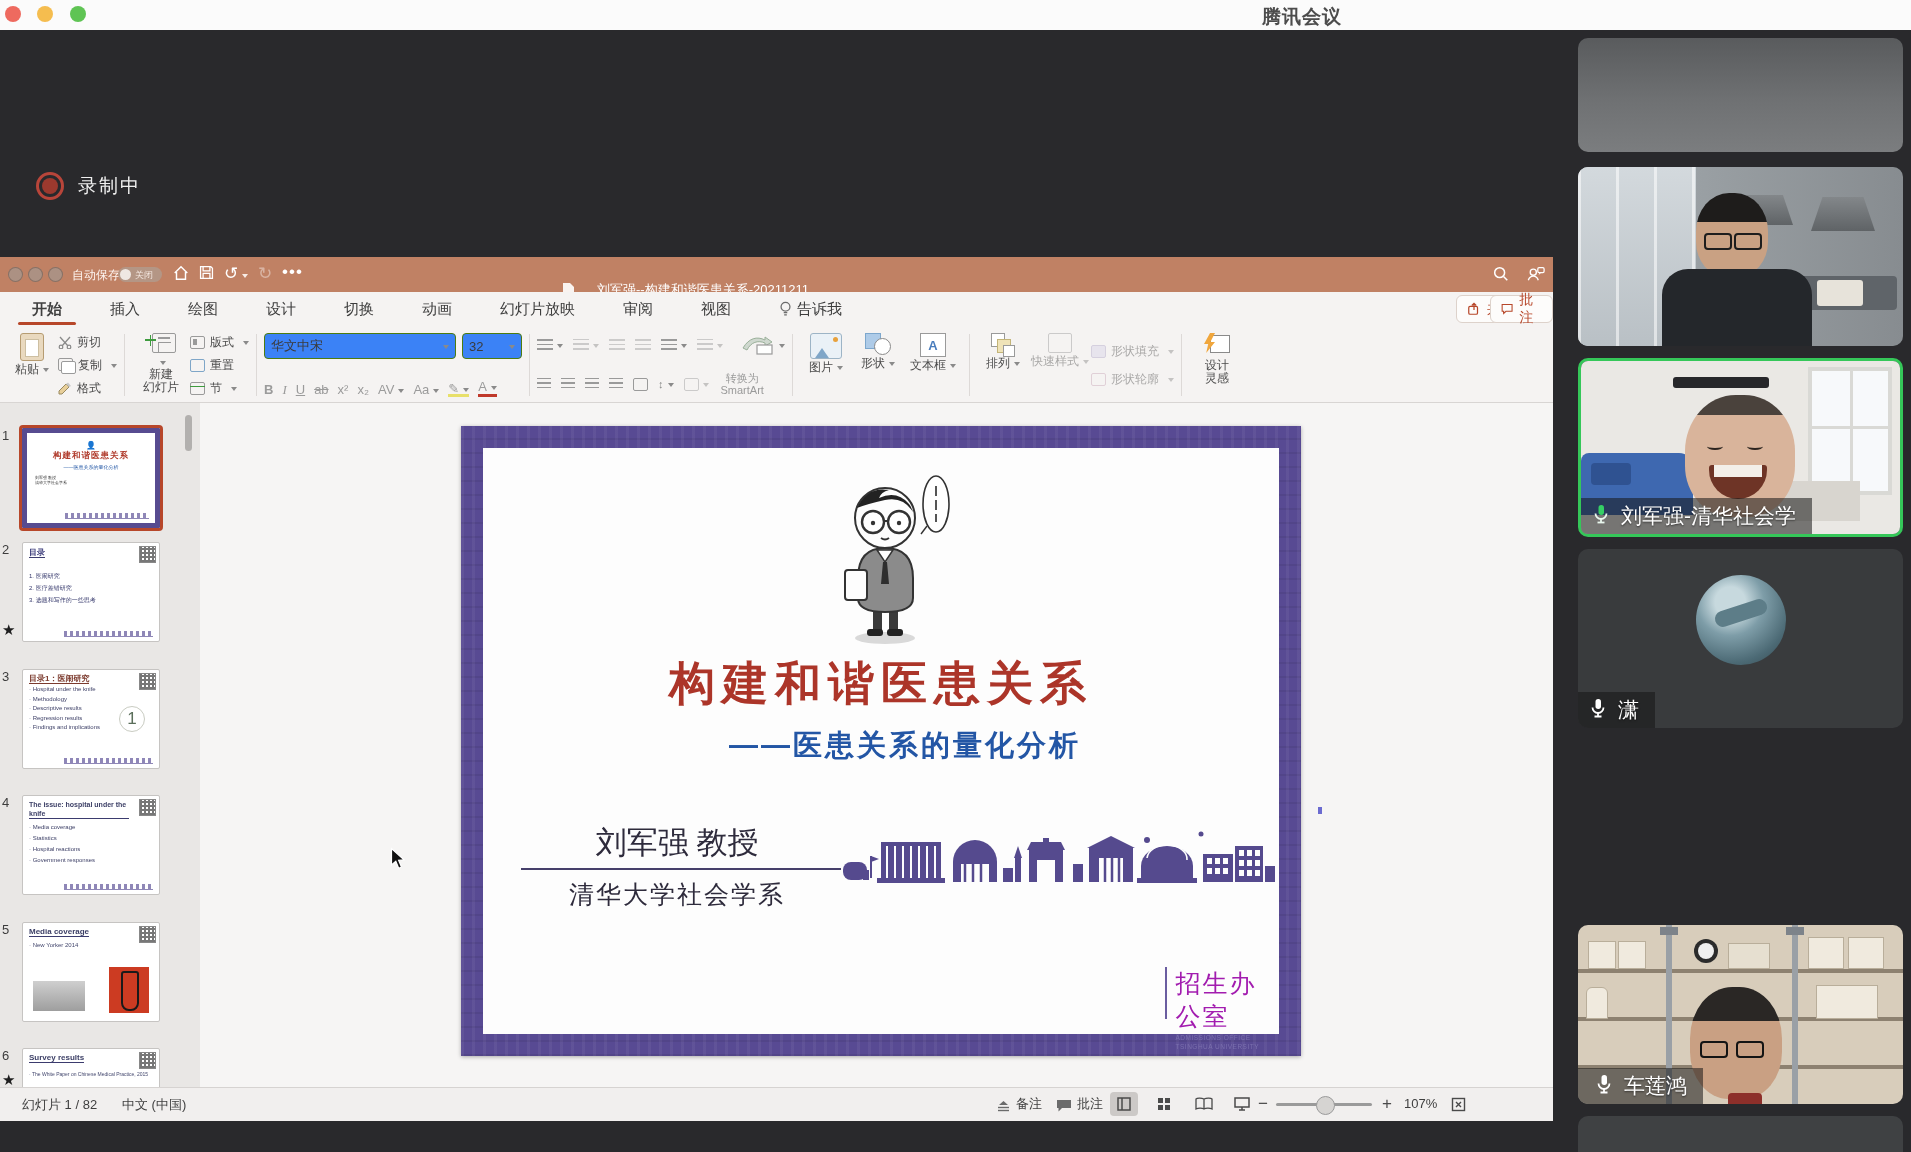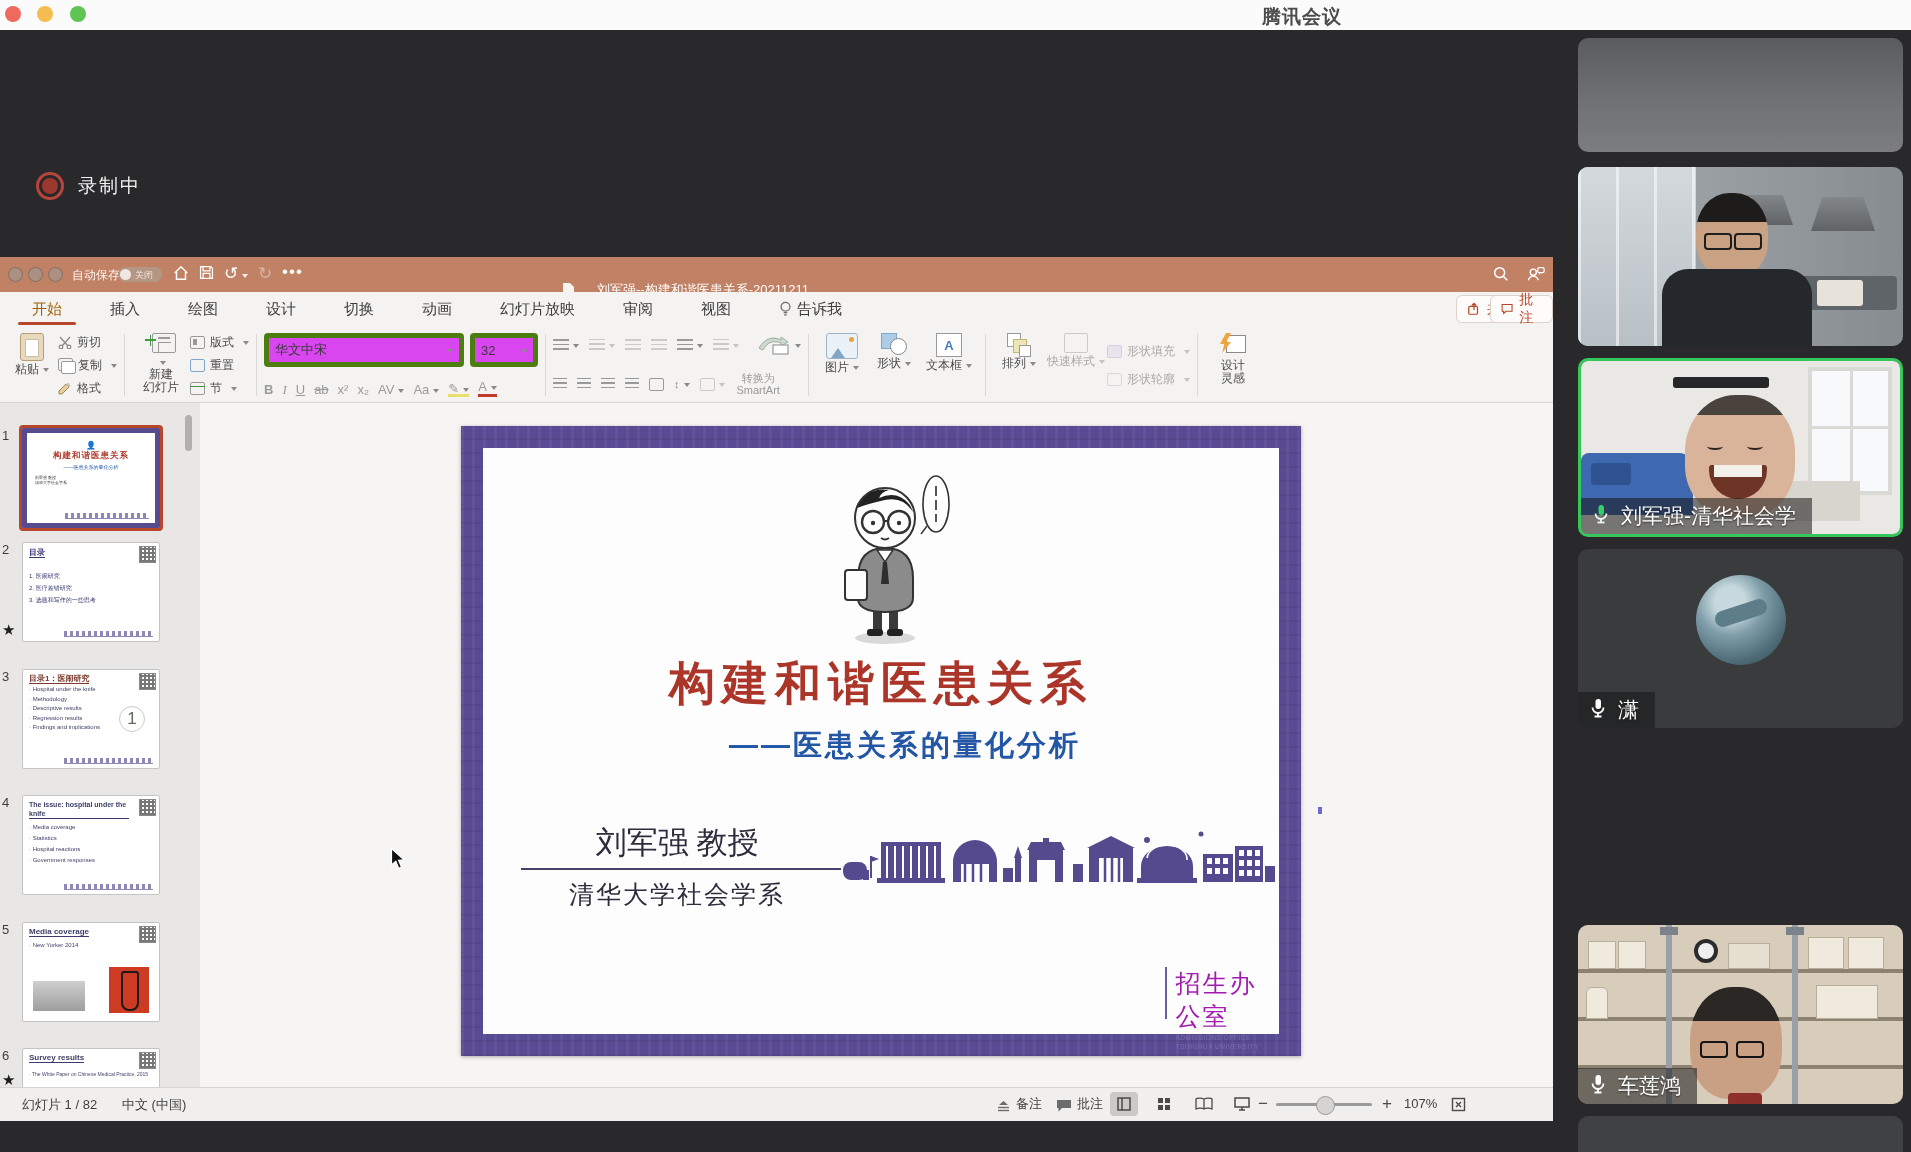--- a/index.html
+++ b/index.html
@@ -32,34 +32,34 @@
   .pill s{position:absolute;left:17px;top:2px;font-size:9px;color:#f3e6df;text-decoration:none;}
   .ttl-ic{color:#fff;font-size:17px;}
   .doc-title{font-size:13px;color:#fff;}
   .cv{width:0;height:0;border:3.5px solid transparent;border-top:4.5px solid #8a8a8a;display:inline-block;margin-left:4px;position:relative;top:2px;}
   .cvw{border-top-color:#f7ece6}
 
   
   .tabsbar{left:0;top:35px;width:1553px;height:34px;background:#f5f3f2;}
   .tabs{left:0;top:0;height:34px;padding-left:8px;}
   .tab{padding:0 24px;font-size:15px;color:#3c3c3c;height:34px;display:flex;align-items:center;position:relative;cursor:default;}
-  .tab.active{color:#a16207;font-weight:normal;}
+  .tab.active{color:#404040;font-weight:bold;}
   .tab.active::after{content:"";position:absolute;left:10px;right:10px;bottom:1px;height:3px;background:#b7472a;border-radius:2px;}
   .topbtn{height:26px;border:1px solid #ddd2cb;background:#fdfcfb;border-radius:6px;color:#b7472a;font-size:14px;padding:0 10px;gap:6px;top:3px;}
 
   
   .ribbon{left:0;top:69px;width:1553px;height:77px;background:#f5f3f2;border-bottom:1px solid #d8d5d3;display:flex;align-items:stretch;padding:4px 4px 2px 6px;box-sizing:border-box;}
   .vdiv{width:1px;background:#ddd9d7;margin:4px 7px;}
   .big{width:52px;align-items:center;justify-content:flex-start;text-align:center;font-size:12px;color:#4c4c4c;gap:2px;padding-top:3px;}
   .big .lbl{line-height:13px;}
   .smallcol{justify-content:space-between;padding:3px 0;}
   .srow{display:flex;align-items:center;gap:5px;font-size:12px;color:#4c4c4c;height:18px;}
   .ib{width:15px;height:13px;border:1.5px solid #9a9a9a;border-radius:2px;box-sizing:border-box;position:relative;}
   .il{width:16px;height:12px;background:repeating-linear-gradient(180deg,#9a9a9a 0 1.5px,transparent 1.5px 4.5px);}
-  .combo{background:#d946ef;border:5px solid #4d7c0f;border-radius:4px;height:24px;display:flex;align-items:center;padding:0 6px;font-size:13px;color:#3b3b3b;justify-content:space-between;}
+  .combo{background:#3b82f6;border:1px solid #4d7c0f;border-radius:4px;height:24px;display:flex;align-items:center;padding:0 6px;font-size:13px;color:#3b3b3b;justify-content:space-between;}
   .fx{font-size:13px;color:#9b9b9b;display:flex;align-items:flex-end;gap:9px;height:22px;}
   .fx span{line-height:14px}
   .gray{opacity:.45}
   .clip{width:22px;height:26px;background:#e9d9bf;border:1.5px solid #b69c72;border-radius:3px;position:relative;}
   .clip i{position:absolute;left:4px;top:5px;right:4px;bottom:3px;background:#fff;border:1px solid #cdbfa2;}
   .shapeic{width:26px;height:22px;position:relative;}
   .shapeic b{position:absolute;left:0;top:0;width:14px;height:14px;background:#aecbe8;border:1px solid #7da7cd;}
   .shapeic i{position:absolute;right:0;bottom:0;width:15px;height:15px;border:1.5px solid #8a8a8a;border-radius:50%;background:#fff;}
   .arric{width:24px;height:22px;position:relative;}
   .arric b{position:absolute;left:0;top:0;width:12px;height:12px;border:1.5px solid #9a9a9a;background:#fff;}
@@ -795,21 +795,21 @@
       <div class="box5" style="left:150px;top:18px;width:40px;height:24px;background:#e6dfd0"></div>
       <div class="box5" style="left:230px;top:12px;width:34px;height:30px"></div>
       <div class="box5" style="left:270px;top:12px;width:34px;height:30px"></div>
       <div class="box5" style="left:8px;top:62px;width:20px;height:30px;border-radius:6px 6px 0 0"></div>
       <div class="box5" style="left:238px;top:60px;width:60px;height:32px"></div>
       <div class="hd" style="left:112px;top:62px;width:92px;height:112px;background:linear-gradient(180deg,#2a2725 0 30%,#c9a083 30%)"></div>
       <span class="gl" style="left:122px;top:116px;border-color:#141414"></span>
         <span class="gl" style="left:158px;top:116px;border-color:#141414"></span>
       <div style="position:absolute;left:150px;top:168px;width:34px;height:12px;background:#8d2f2a;border-radius:4px 4px 0 0"></div>
     </div>
-    <div class="nb" style="padding-left:8px">
+    <div class="nb" style="padding-left:14px">
       <span>
         <svg width="24" height="24" viewBox="0 0 24 24">
             <rect x="9.5" y="3" width="5.5" height="10" rx="2.7" fill="#fff"></rect>
             <path d="M6.5 11.5c0 3 2.5 5.5 5.5 5.5s5.5-2.5 5.5-5.5" stroke="#fff" stroke-width="1.8" fill="none"></path>
             <line x1="12" y1="17" x2="12" y2="20.5" stroke="#fff" stroke-width="1.8"></line>
             <line x1="8.5" y1="20.5" x2="15.5" y2="20.5" stroke="#fff" stroke-width="1.8"></line>
           </svg></span>
       <span class="nm">车莲鸿</span>
     </div>
   </div>

